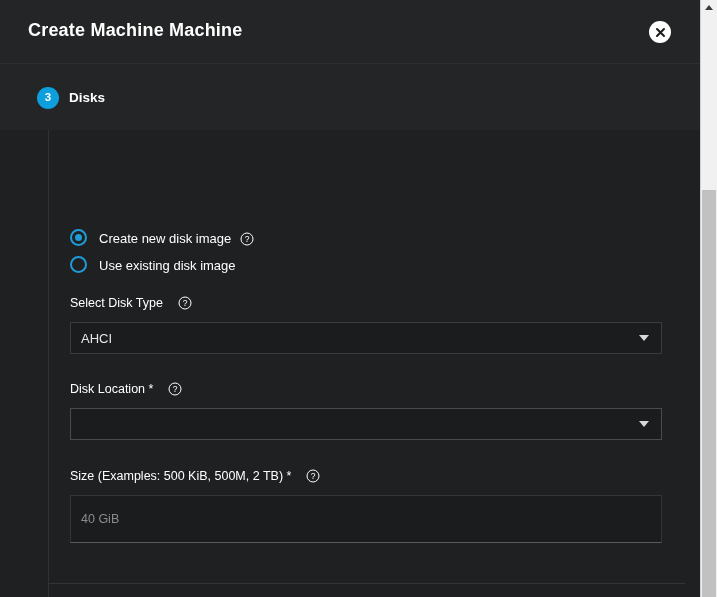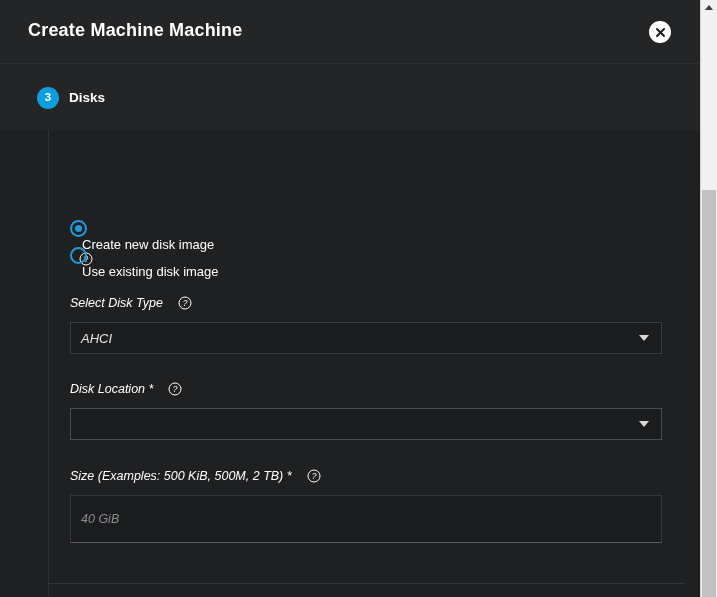--- a/index.html
+++ b/index.html
@@ -117,25 +117,24 @@
     bottom: 0;
   }
 
   .radio-group {
     position: absolute;
     left: 70px;
     top: 90px;
   }
   .radio-row {
     display: flex;
-    align-items: flex-start;
+    align-items: flex-end;
     height: 26px;
     margin-bottom: 1px;
     cursor: pointer;
-    flex-direction: column;
   }
   .radio-mark {
     width: 17px;
     height: 17px;
     border-radius: 50%;
     border: 2px solid #1f9bd8;
     box-sizing: border-box;
     position: relative;
     flex: 0 0 auto;
   }
@@ -163,21 +162,20 @@
     flex: 0 0 auto;
     cursor: pointer;
   }
   .help-icon svg { display: block; }
 
   
   .field {
     position: absolute;
     left: 70px;
     width: 592px;
-    font-style: italic;
   }
   .field-label {
     display: flex;
     align-items: center;
     font-size: 12.5px;
     color: #ffffff;
     margin-bottom: 12px;
     white-space: nowrap;
   }
   .field-label .help-icon { margin-left: 15px; }

